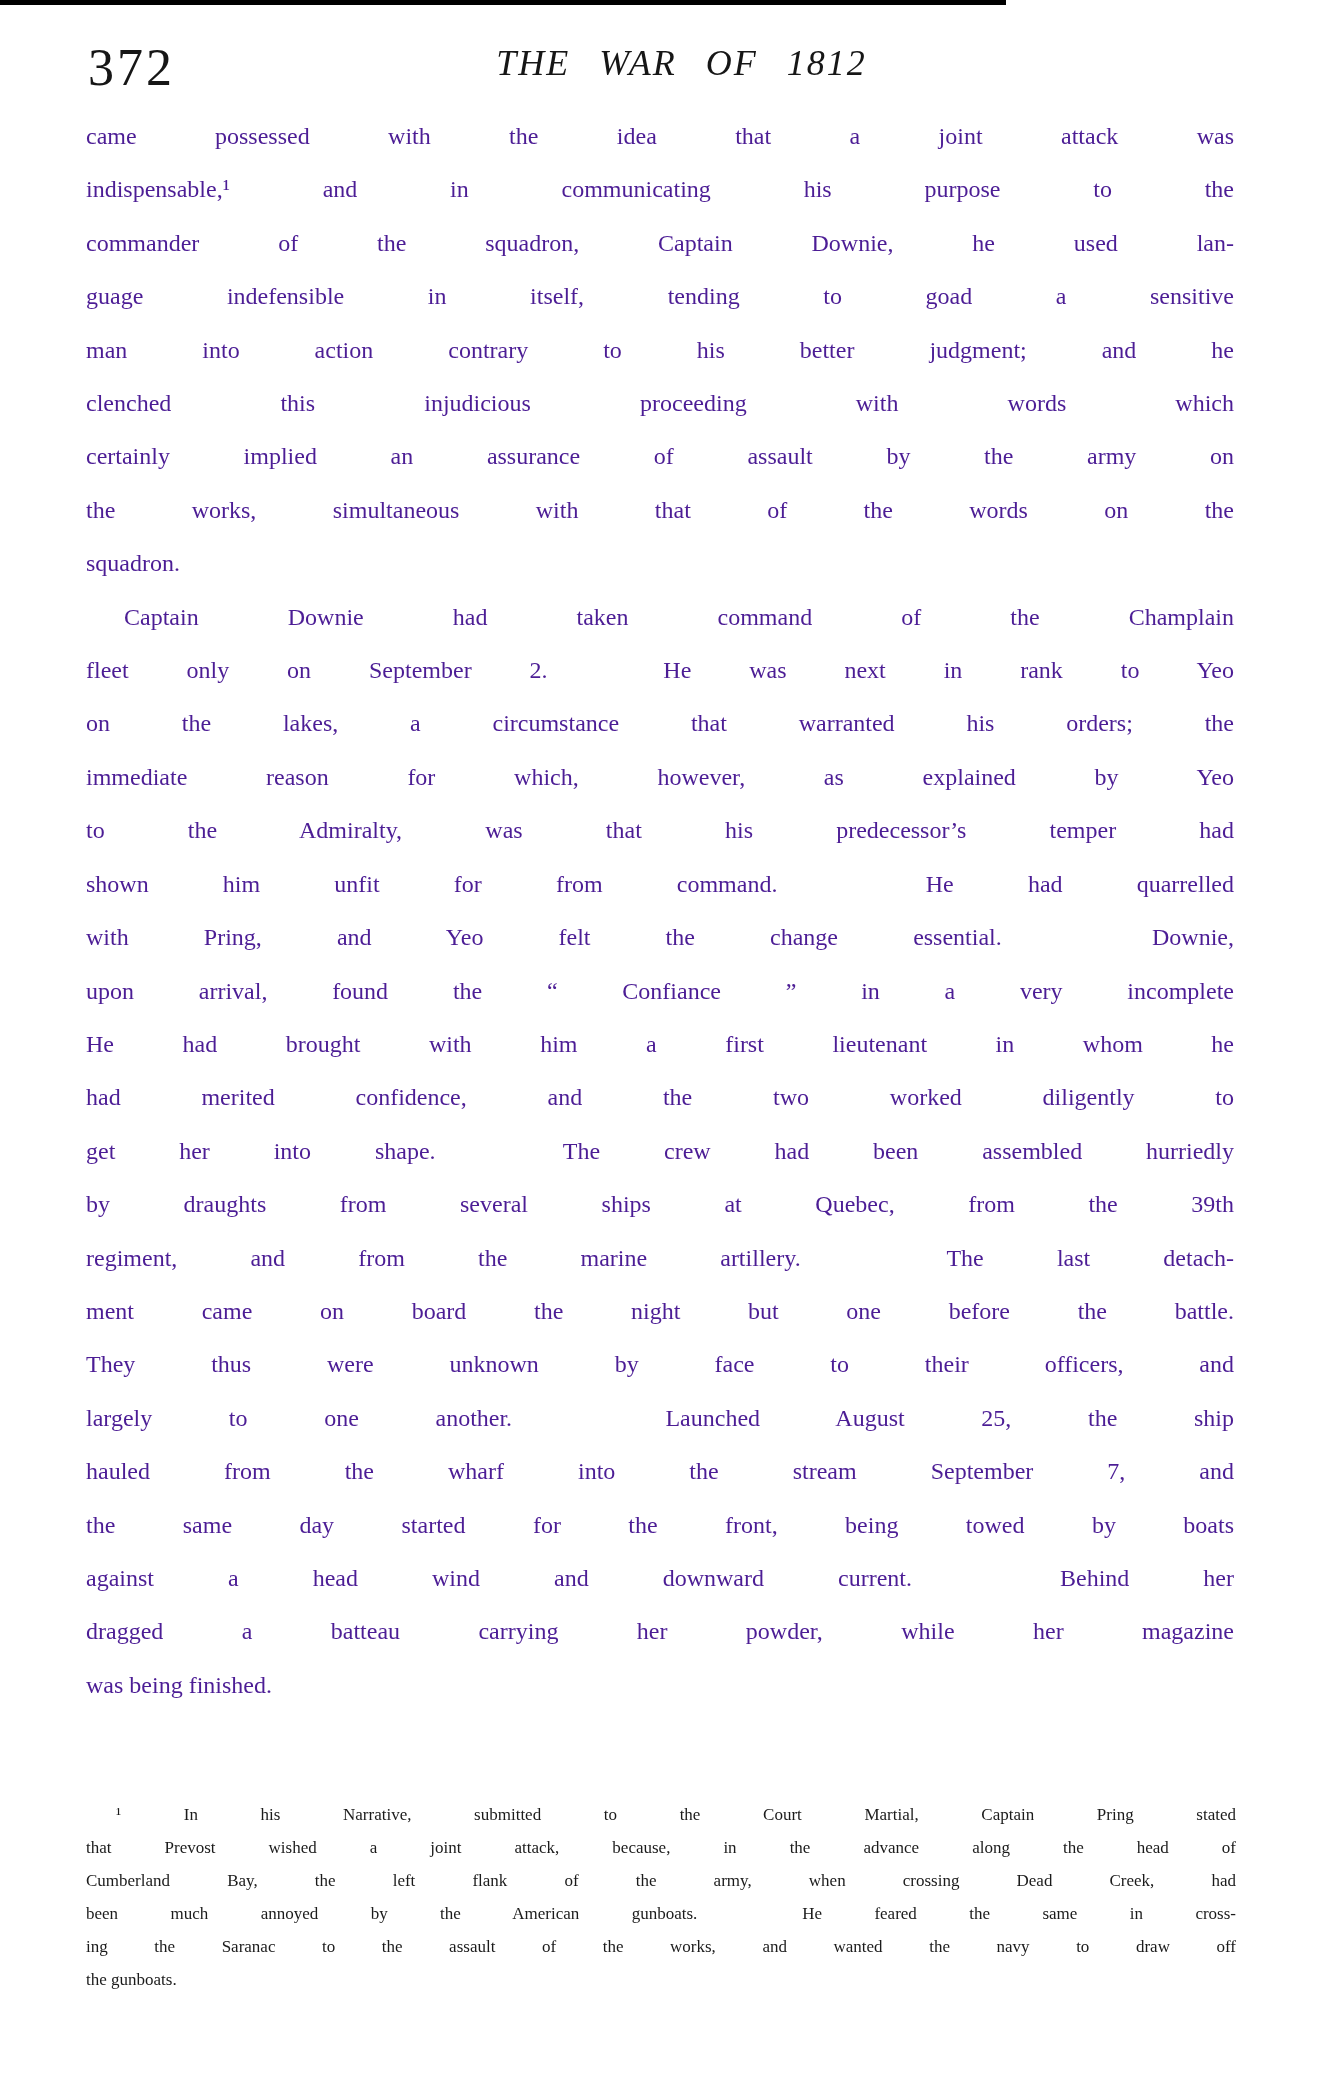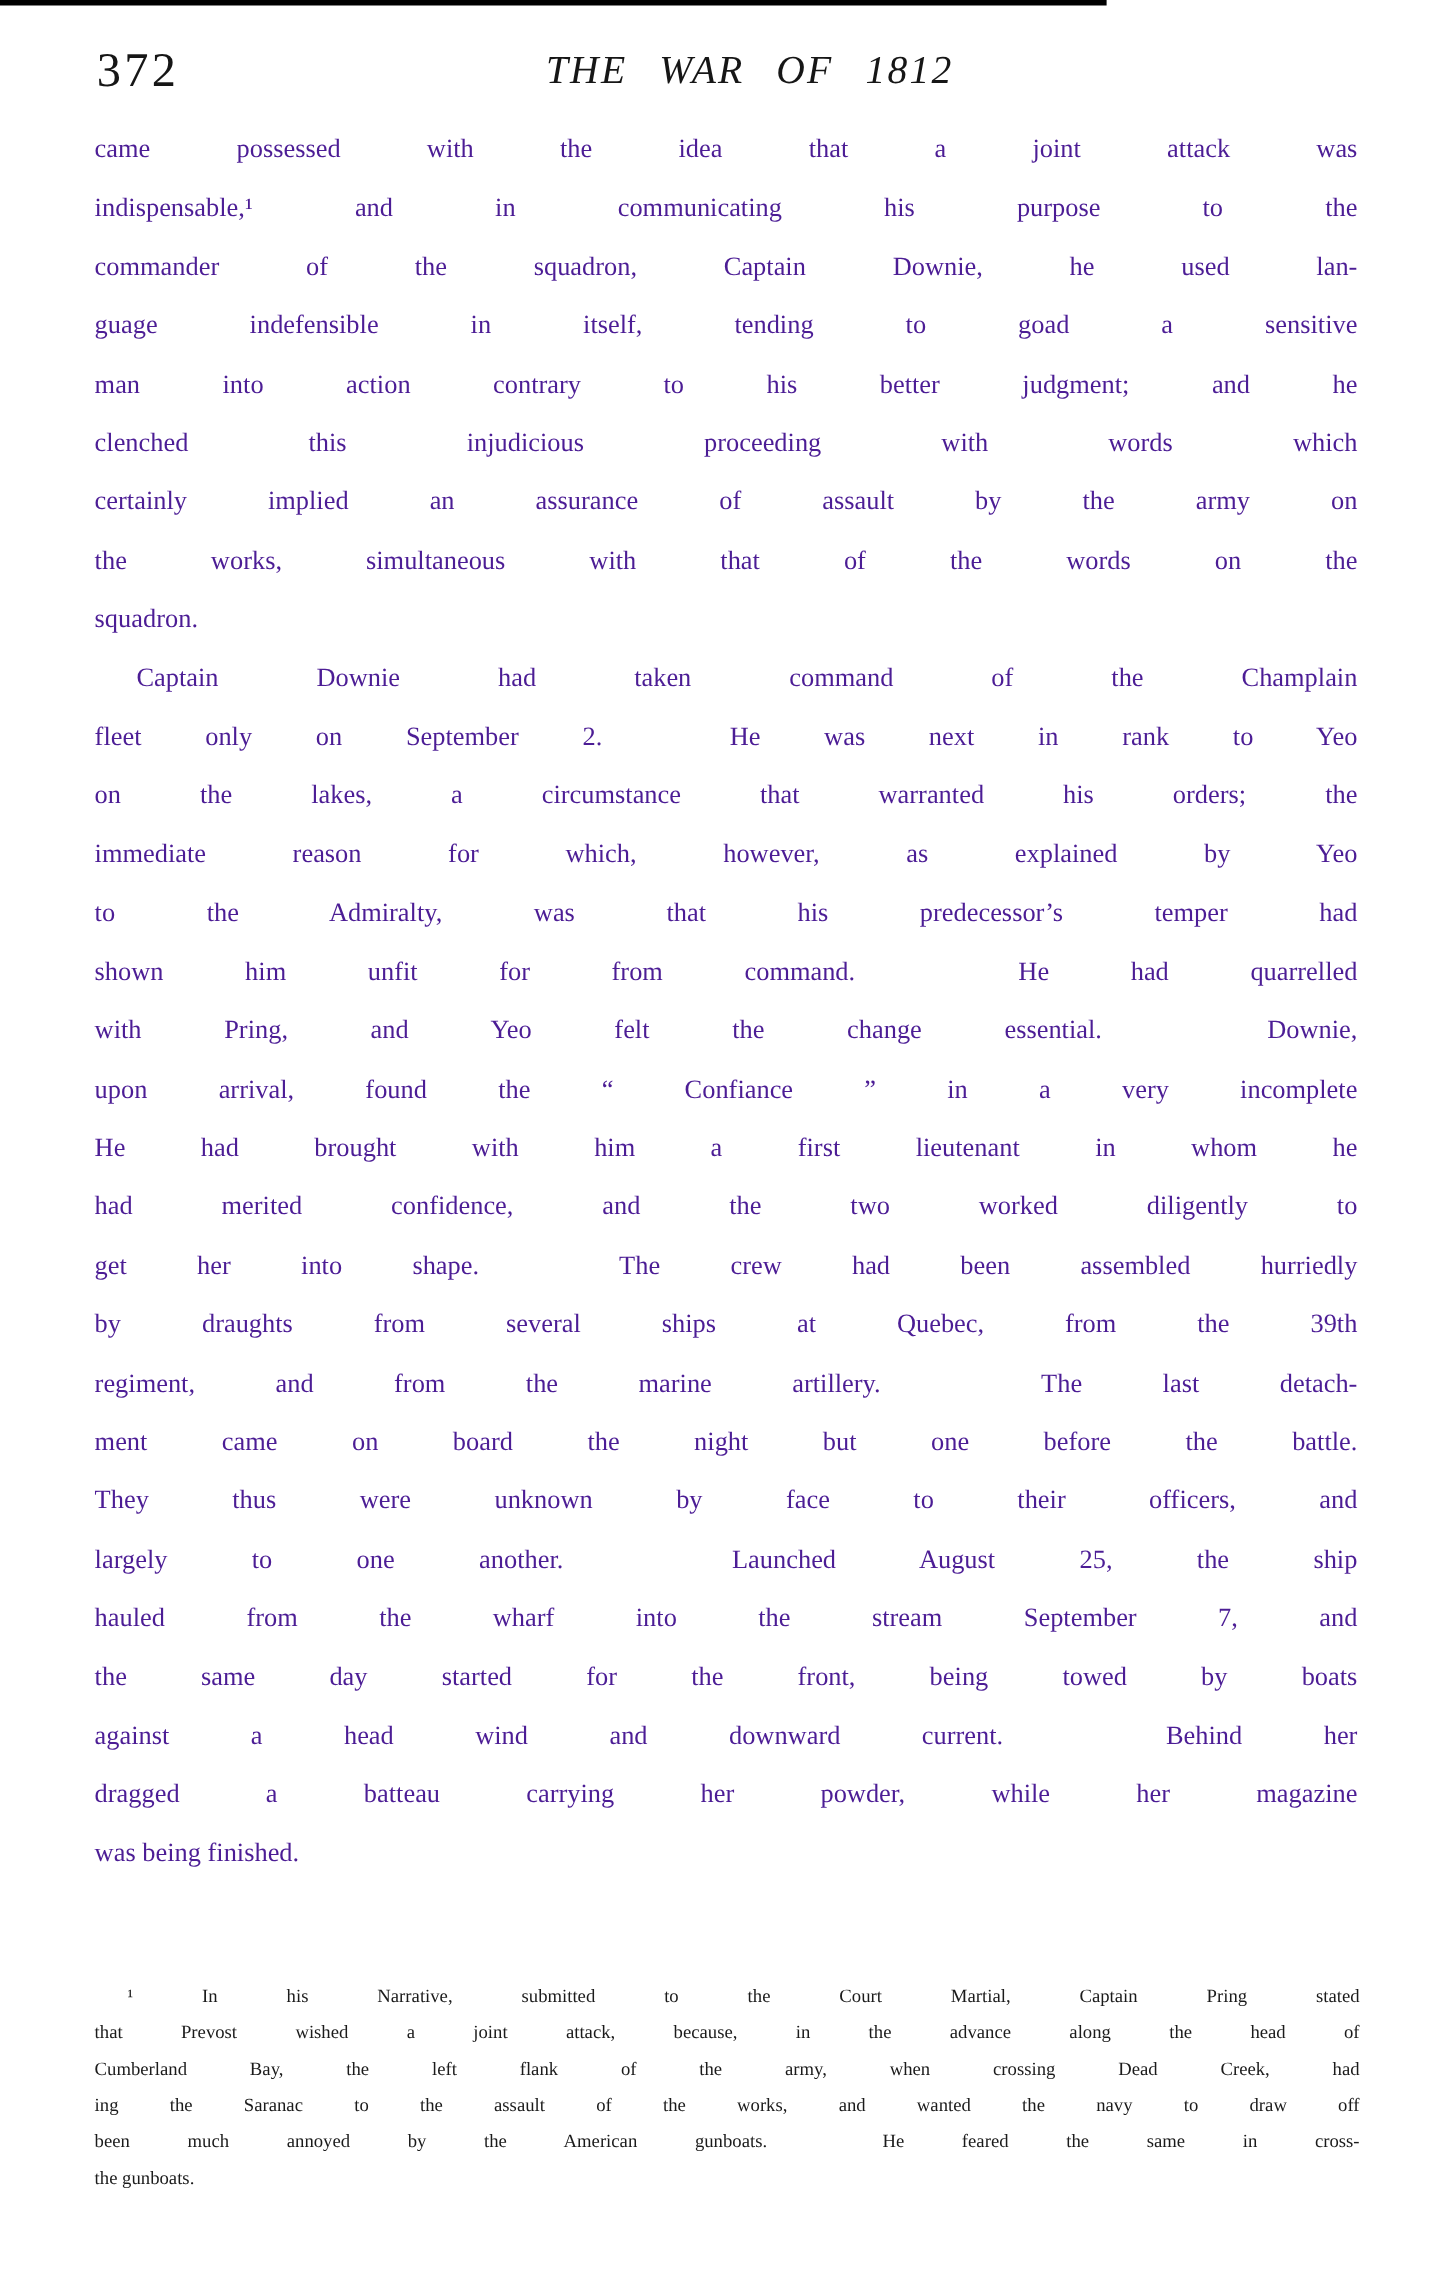--- a/index.html
+++ b/index.html
@@ -17,21 +17,21 @@
   }
   
   .scan-bar {
     position: absolute; top: 0; left: 0;
     width: 1006px; height: 5px;
     background: #000;
   }
   .page-number {
     position: absolute;
     left: 88px; top: 38px;
-    font-size: 44px;
+    font-size: 52px;
     letter-spacing: 3px;
     color: #161616;
   }
   .running-title {
     position: absolute;
     left: 0; right: 0; top: 42px;
     padding-left: 44px;
     text-align: center;
     font-style: italic;
     font-size: 36px;
@@ -114,17 +114,17 @@
         <div class="line">against a head wind and downward current.  Behind her</div>
         <div class="line">dragged a batteau carrying her powder, while her magazine</div>
         <div class="line last">was being finished.</div>
       </div>
     </div>
 
   <div class="footnote">
       <div class="fn-line indent">¹ In his Narrative, submitted to the Court Martial, Captain Pring stated</div>
       <div class="fn-line">that Prevost wished a joint attack, because, in the advance along the head of</div>
       <div class="fn-line">Cumberland Bay, the left flank of the army, when crossing Dead Creek, had</div>
+      <div class="fn-line">been much annoyed by the American gunboats.  He feared the same in cross-</div>
       <div class="fn-line">ing the Saranac to the assault of the works, and wanted the navy to draw off</div>
-      <div class="fn-line">been much annoyed by the American gunboats.  He feared the same in cross-</div>
       <div class="fn-line last">the gunboats.</div>
     </div>
 </div>
 
 </body></html>

